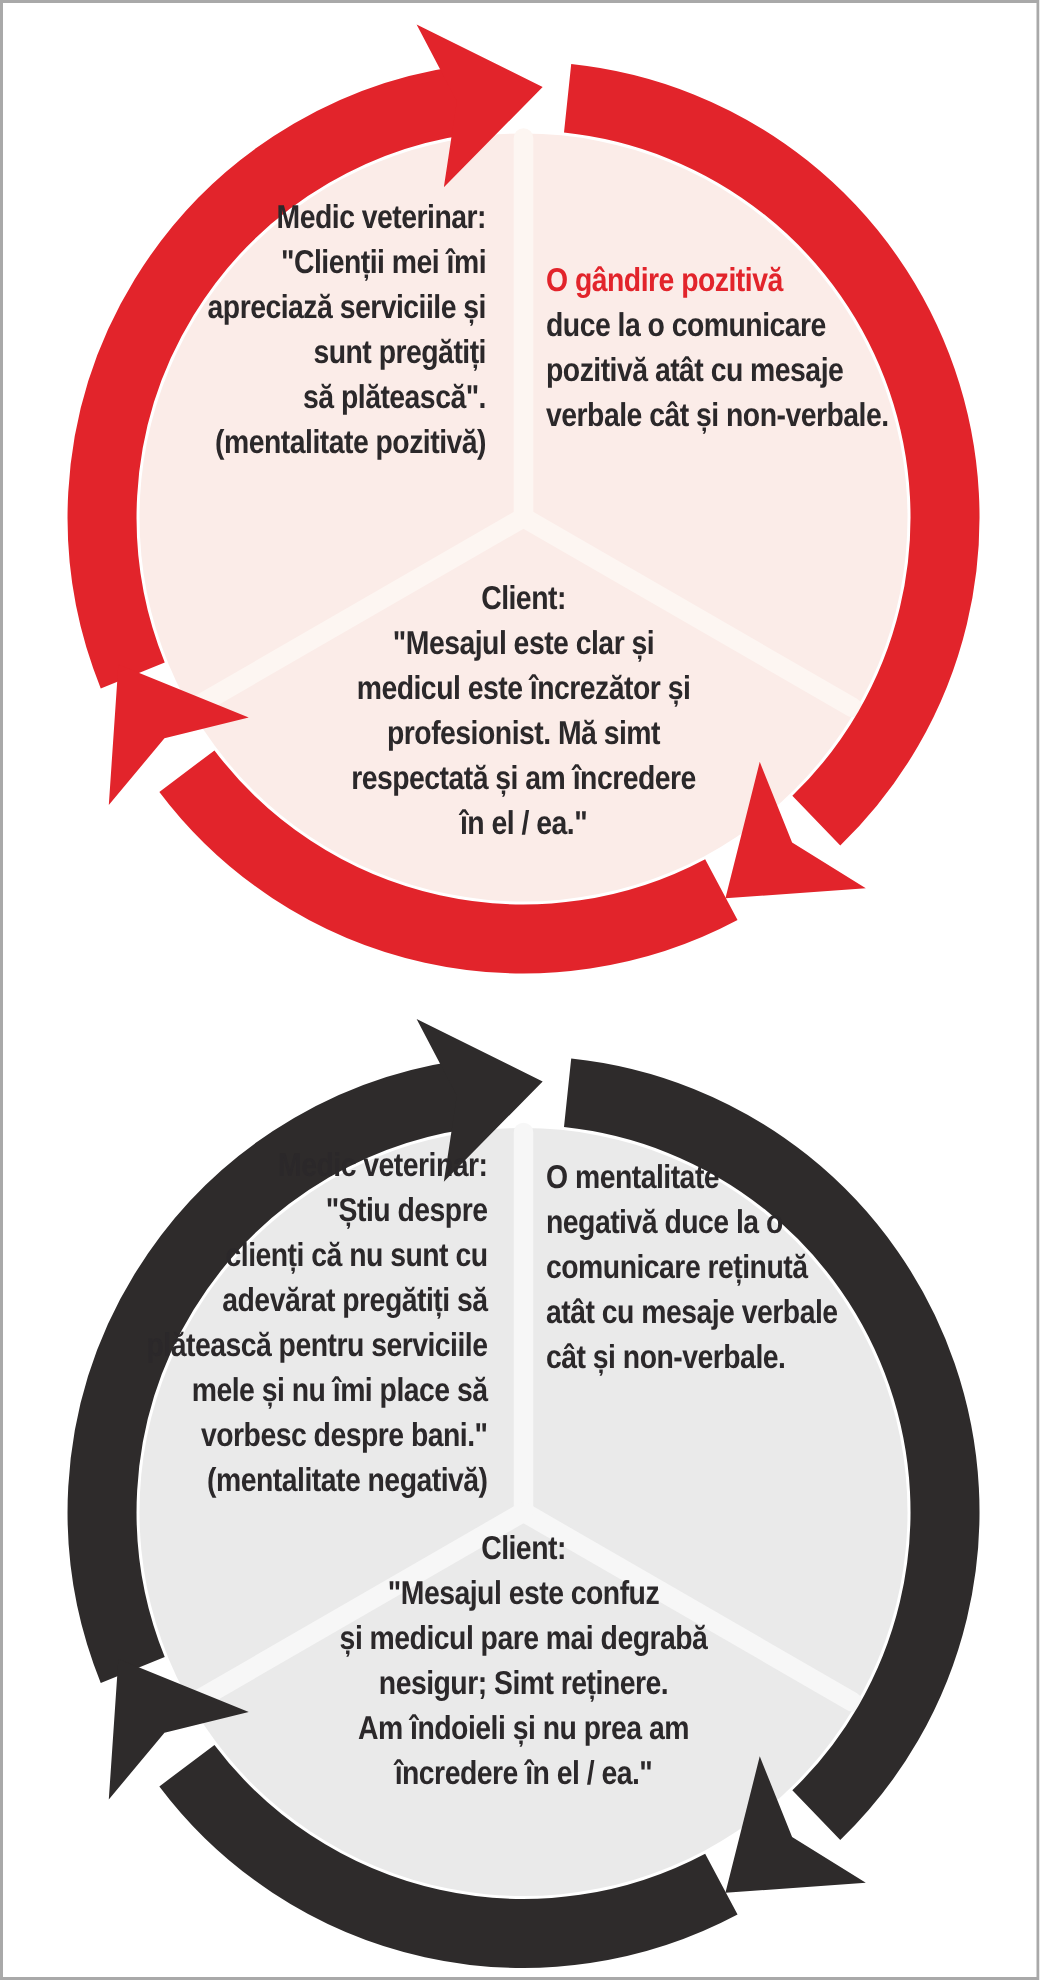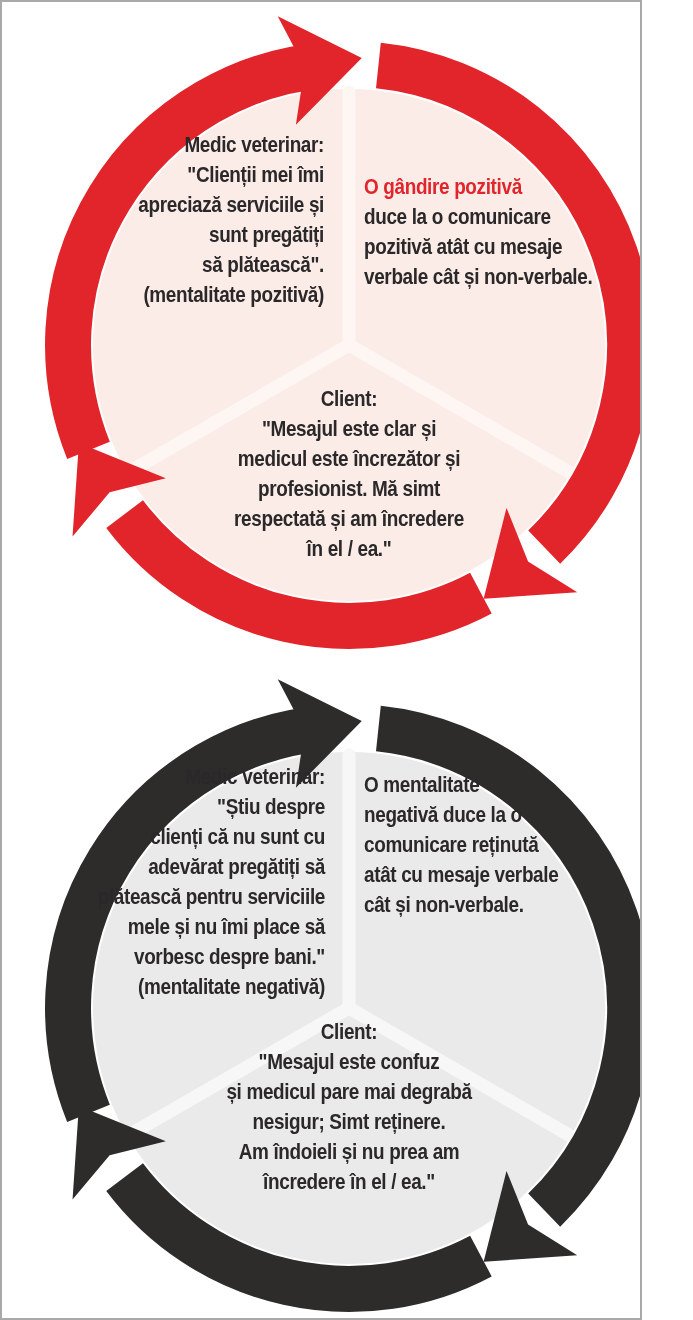--- a/index.html
+++ b/index.html
@@ -1,18 +1,18 @@
 <!DOCTYPE html>
 <html><head>
 <meta charset="utf-8">
 <style>
   html,body{margin:0;padding:0;background:#fff;}
   #canvas{
     position:relative;
-    width:642px;height:1320px;
+    width:693px;height:1320px;
     box-sizing:border-box;
     border:2px solid #a9a9a9;
     background:#ffffff;
     overflow:hidden;
     font-family:"Liberation Sans",sans-serif;
   }
   .diagram{position:absolute;left:0;width:693px;height:660px;}
   #positive-diagram{top:0;}
   #negative-diagram{top:660px;}
   .diagram svg{position:absolute;left:0;top:0;}

